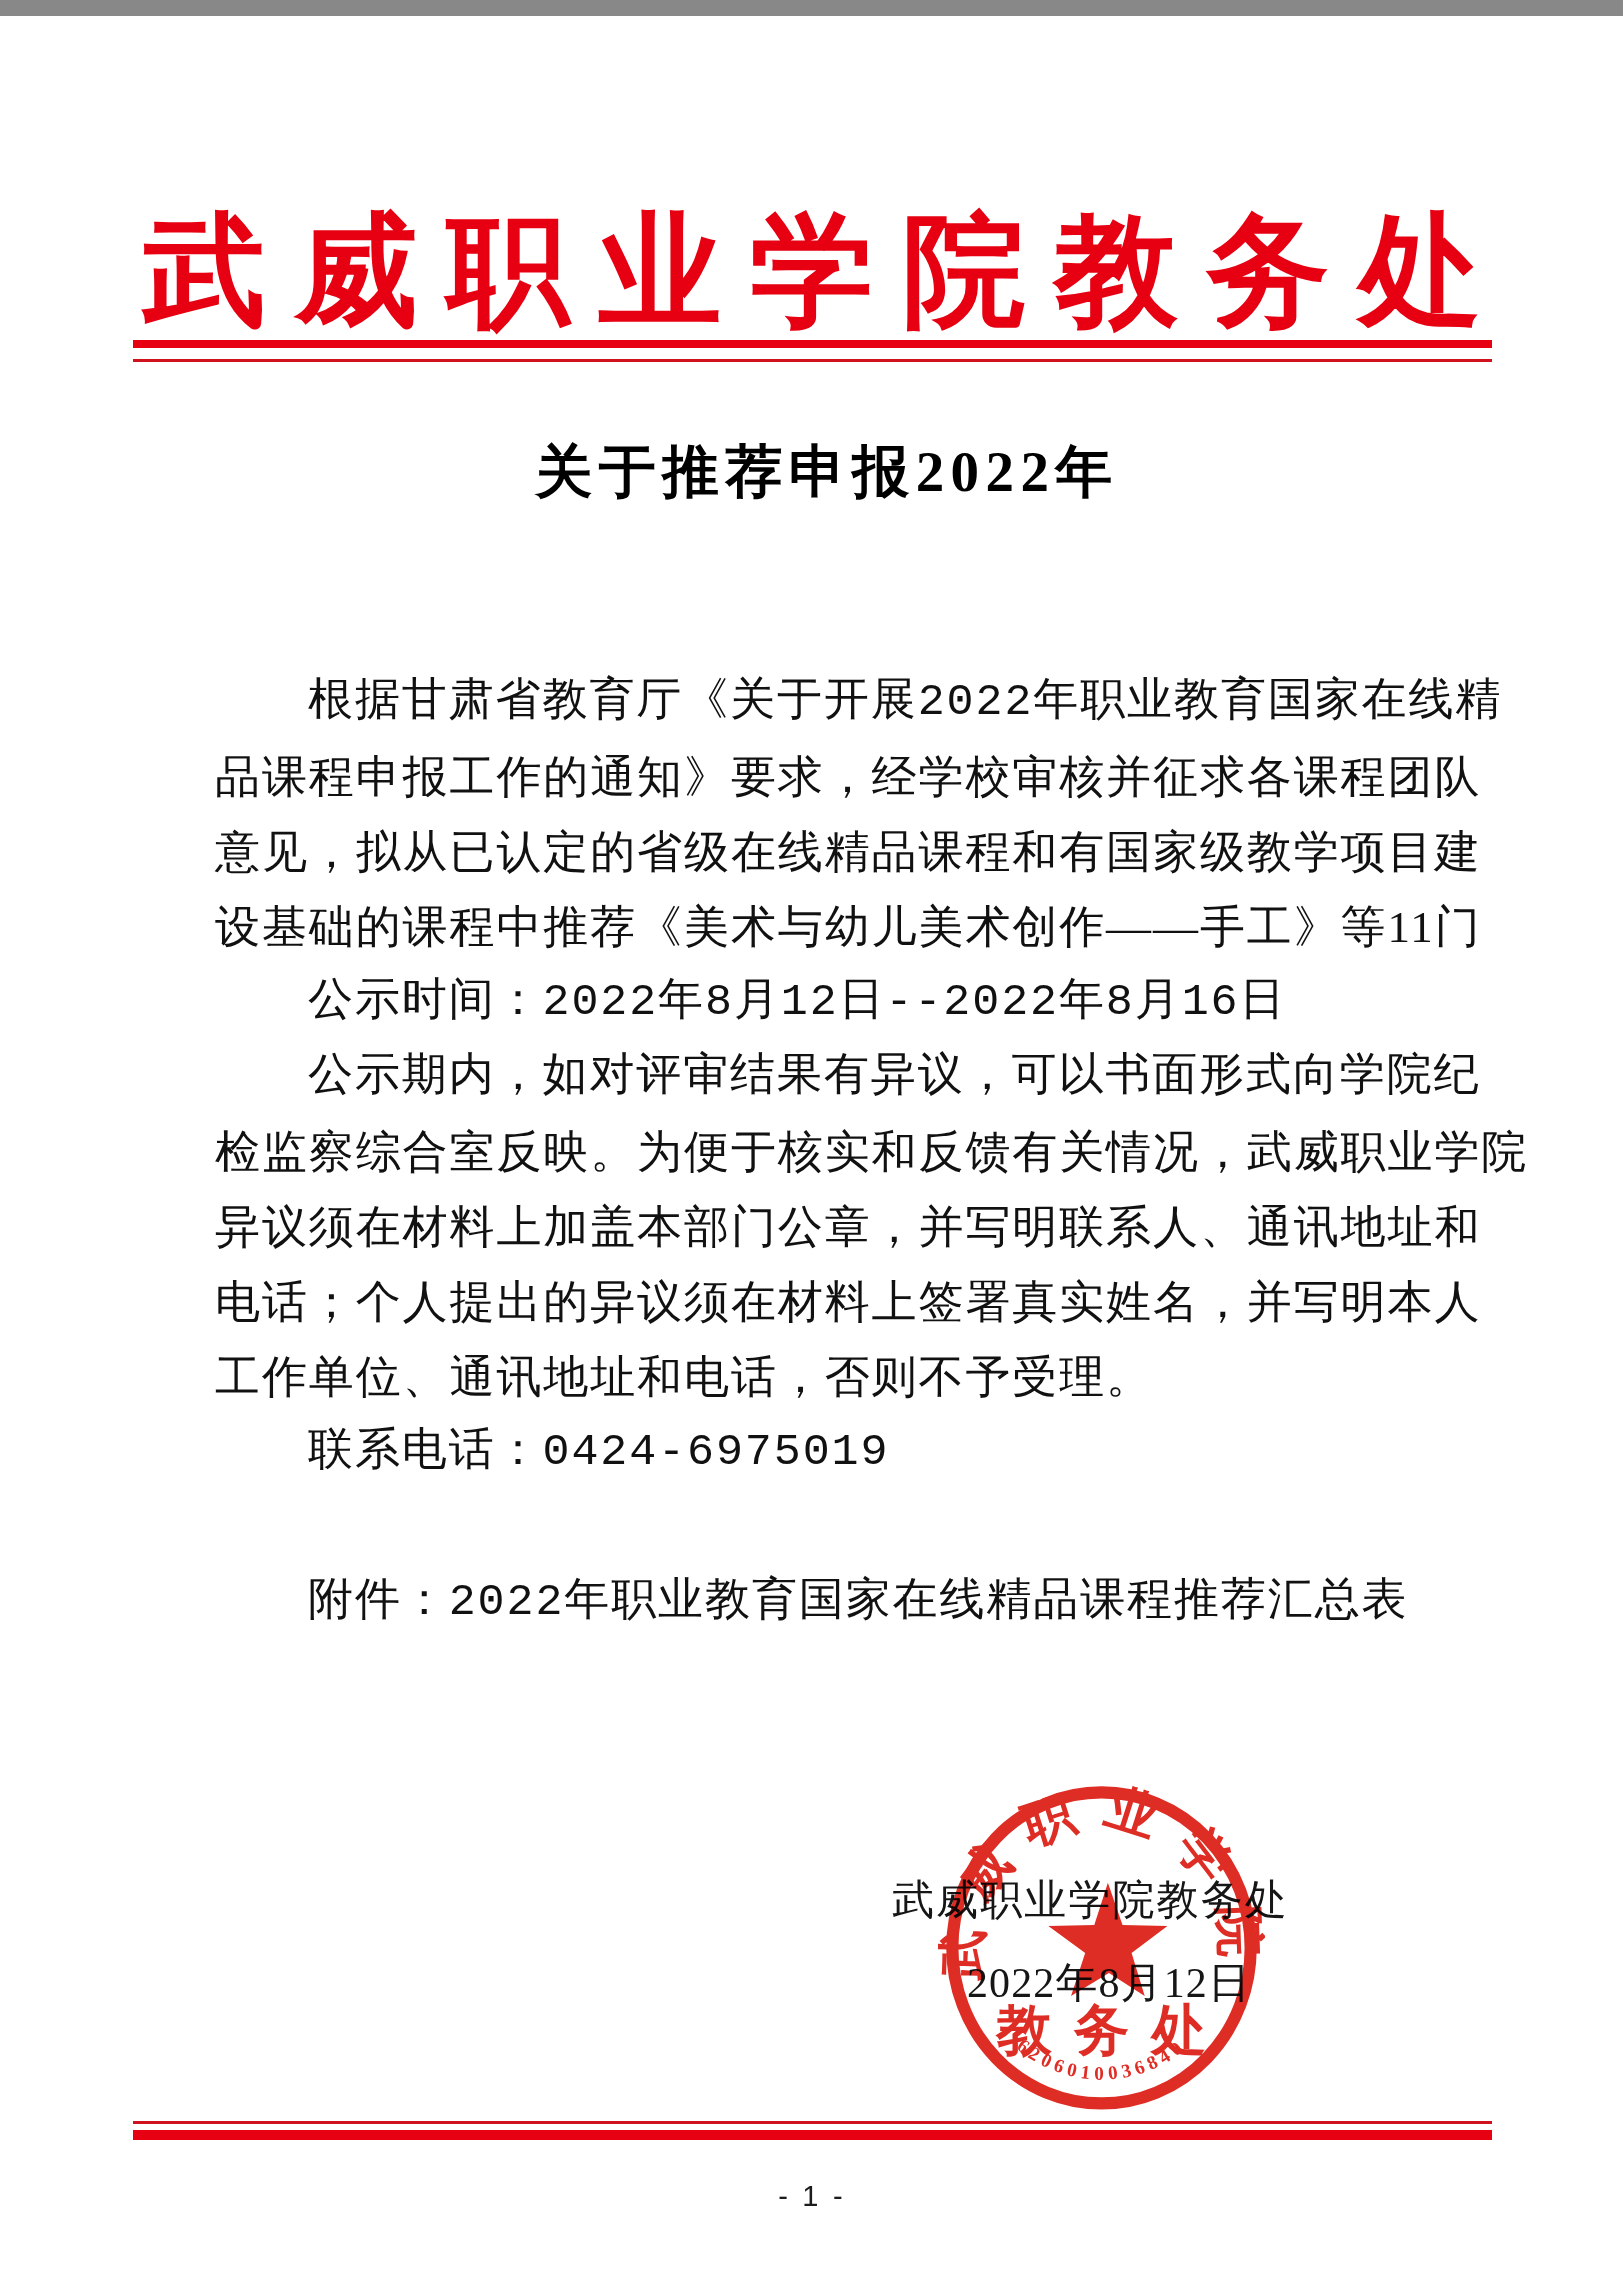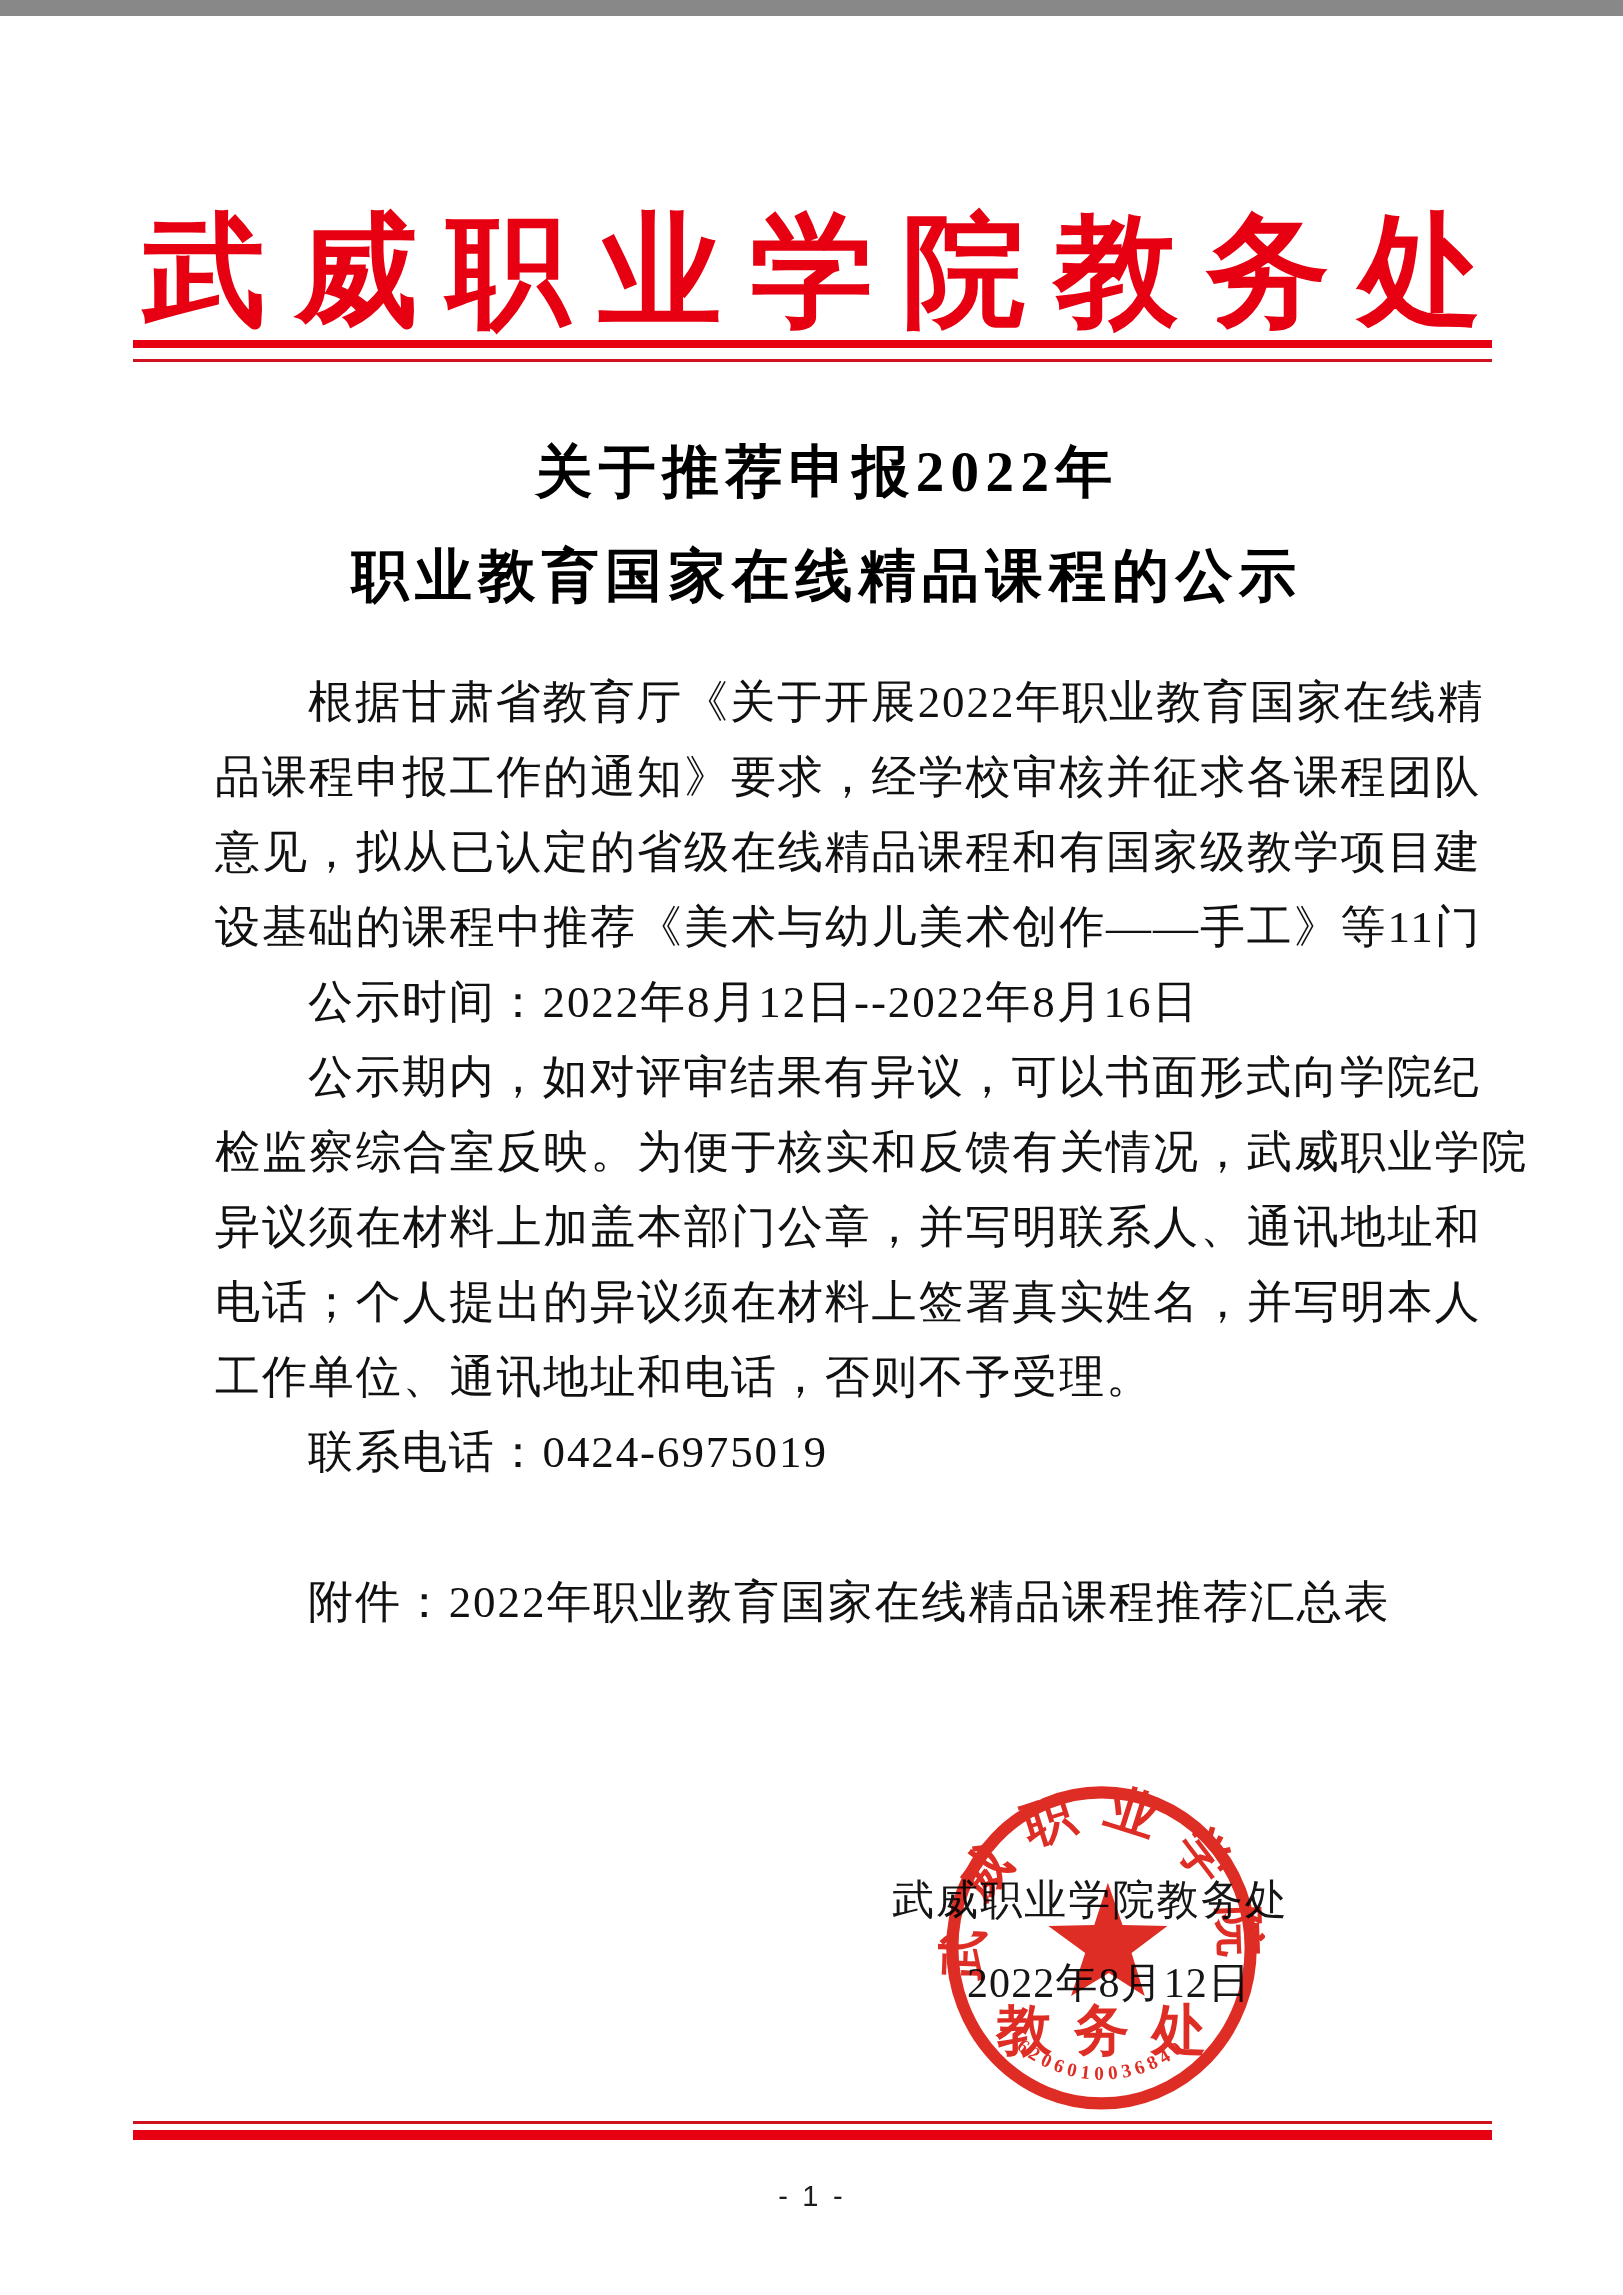--- a/index.html
+++ b/index.html
@@ -40,21 +40,21 @@
   .body-text{
     position:absolute;left:215px;top:649px;width:1215px;
     font-size:45px;
     color:#111;
   }
   .bline{
     height:75px;line-height:75px;
     letter-spacing:1.9px;
     white-space:nowrap;
   }
-  .bline.indent{text-indent:93px;}
+  .bline.indent{text-indent:93px;font-family:Liberation Mono, monospace;}
   
   .sig-org{
     position:absolute;left:892px;top:1863px;
     font-size:42px;line-height:42px;letter-spacing:2.1px;
     white-space:nowrap;z-index:2;
   }
   .sig-date{
     position:absolute;left:967px;top:1946px;
     font-size:42px;line-height:42px;letter-spacing:1.1px;
     white-space:nowrap;z-index:2;
@@ -80,21 +80,20 @@
 <body>
 
 <div class="page">
 
   <div class="org-title">武威职业学院教务处</div>
   <div class="rule rule-header-thick"></div>
   <div class="rule rule-header-thin"></div>
 
   <div class="doc-title">
     <div>关于推荐申报2022年</div>
-    <div>职业教育国家在线精品课程的公示</div>
   </div>
 
   <div class="body-text">
       <div class="bline indent">根据甘肃省教育厅《关于开展2022年职业教育国家在线精</div>
       <div class="bline">品课程申报工作的通知》要求，经学校审核并征求各课程团队</div>
       <div class="bline">意见，拟从已认定的省级在线精品课程和有国家级教学项目建</div>
       <div class="bline">设基础的课程中推荐《美术与幼儿美术创作——手工》等11门</div>
       <div class="bline indent">公示时间：2022年8月12日--2022年8月16日</div>
       <div class="bline indent">公示期内，如对评审结果有异议，可以书面形式向学院纪</div>
       <div class="bline">检监察综合室反映。为便于核实和反馈有关情况，武威职业学院</div>

